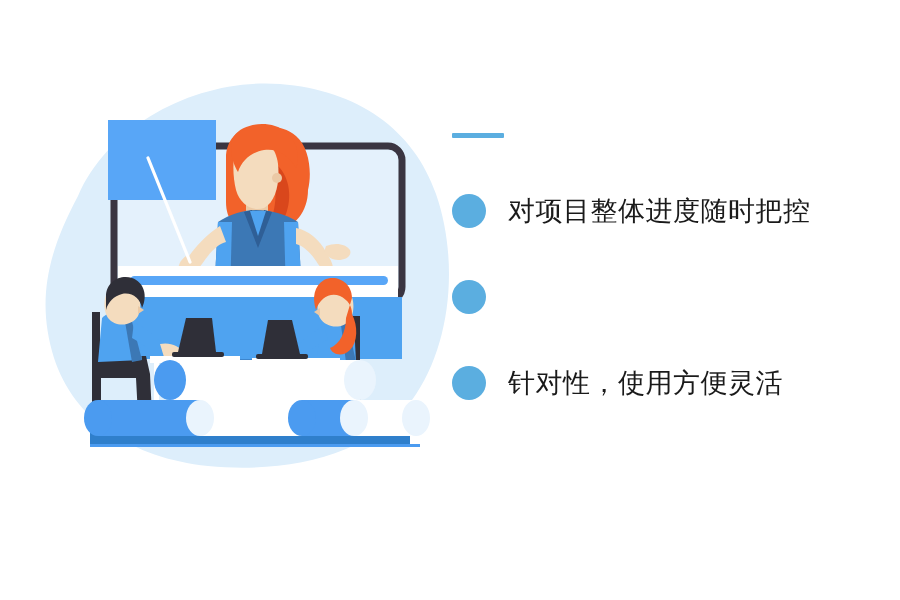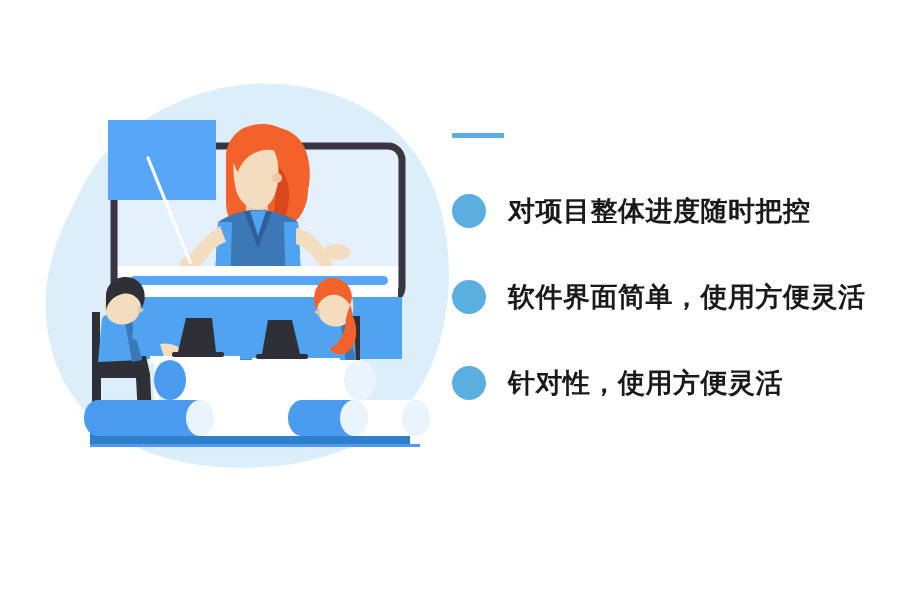--- a/index.html
+++ b/index.html
@@ -28,21 +28,21 @@
     display:flex;align-items:center;
     height:86px;
   }
   .bullet-dot{
     width:34px;height:34px;border-radius:50%;
     background:#5BAEE0;flex:0 0 auto;
   }
   .bullet-text{
     margin-left:22px;
     font-size:27px;
-    font-weight:bold;
+    font-weight:normal;
     color:#1A1A1A;
     letter-spacing:0.5px;
     white-space:nowrap;
     font-family:"DejaVu Sans","Liberation Sans",sans-serif;
   }
 
   
   #logo{
     position:absolute;left:762px;top:534px;
     width:130px;height:56px;
@@ -286,21 +286,20 @@
 
   <div id="bullets">
 
     <div class="bullet-row">
       <span class="bullet-dot"></span>
       <span class="bullet-text">对项目整体进度随时把控</span>
     </div>
 
     <div class="bullet-row">
       <span class="bullet-dot"></span>
-      <span class="bullet-text">软件界面简单，使用方便灵活</span>
     </div>
 
     <div class="bullet-row">
       <span class="bullet-dot"></span>
       <span class="bullet-text">针对性，使用方便灵活</span>
     </div>
 
   </div>
 
 

